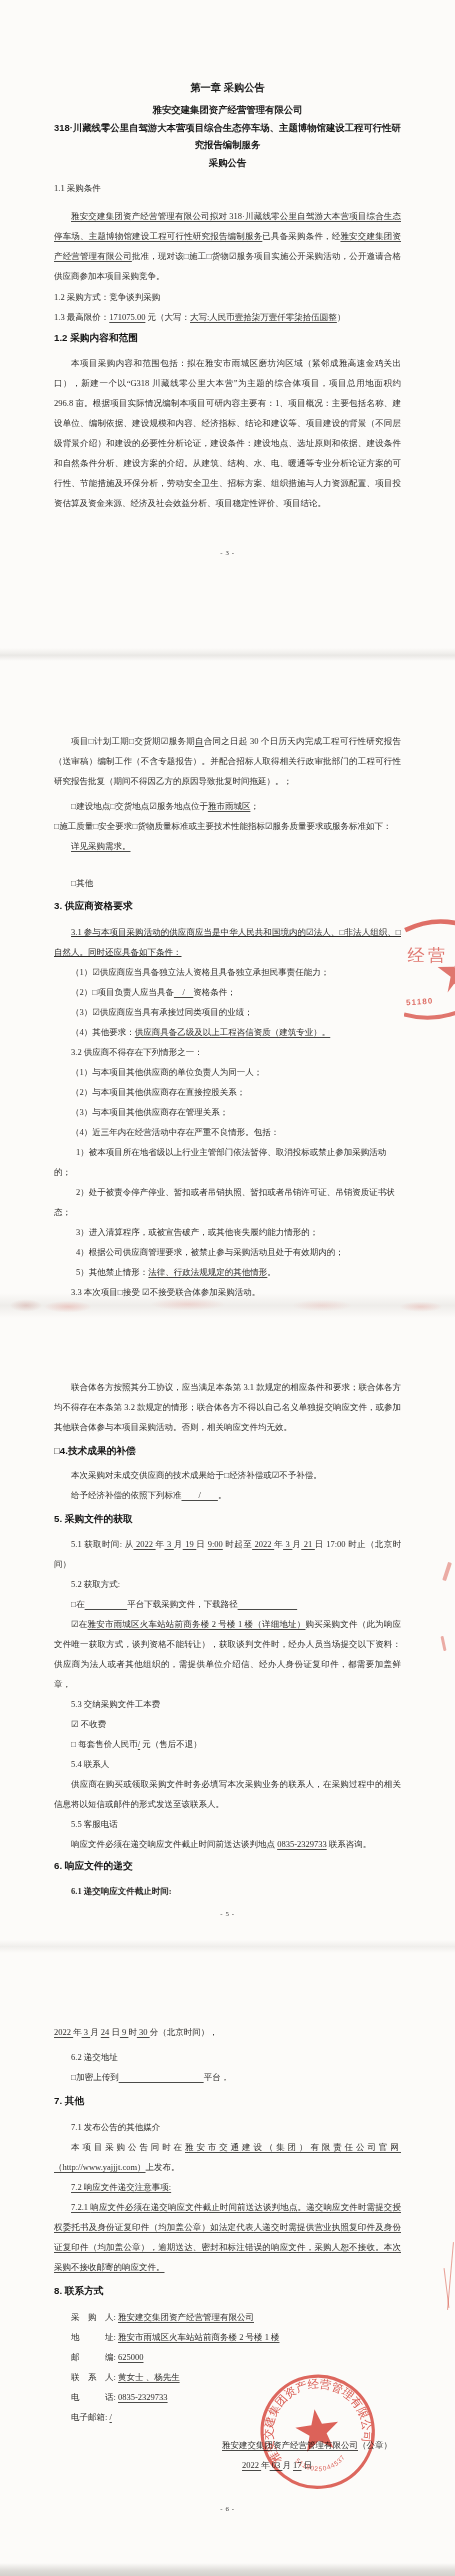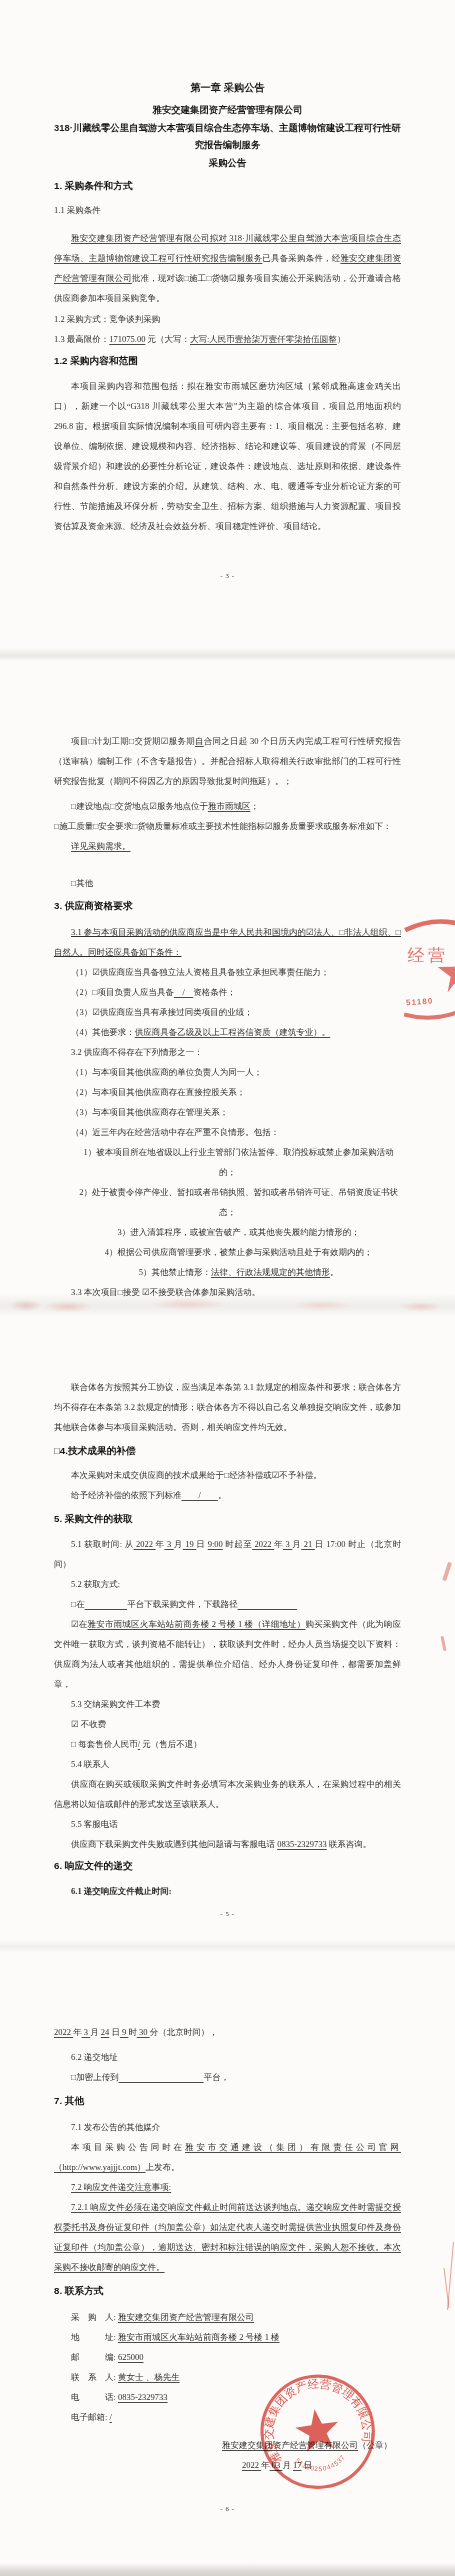--- a/index.html
+++ b/index.html
@@ -18,21 +18,21 @@
 
   .blk{font-size:8.5px;line-height:20px;color:#2e2d2b;text-align:justify;}
   .t1{text-align:center;font-family:"Liberation Sans","DejaVu Sans",sans-serif;font-weight:bold;
       font-size:10.2px;line-height:15px;color:#1b1b1b;}
   .t2{text-align:center;font-family:"Liberation Sans","DejaVu Sans",sans-serif;font-weight:bold;
       font-size:9.4px;line-height:17px;color:#1b1b1b;}
   .h{font-family:"Liberation Sans","DejaVu Sans",sans-serif;font-weight:bold;font-size:9.7px;
      line-height:17px;color:#161616;text-align:left;margin-bottom:4.6px;}
   .line{text-align:left;}
   .ind{text-indent:2em;}
-  .ind2{text-indent:2.6em;text-align:center;}
+  .ind2{text-indent:2.6em;}
   .pn{text-align:center;font-size:6.8px;line-height:11.4px;letter-spacing:0.6px;color:#3a3a3a;}
   .u{text-decoration:underline;text-underline-offset:2.3px;text-decoration-color:#4a4a48;}
   .ls{letter-spacing:2.3px;}
   .sgn1{text-align:left;margin-left:168px;text-indent:0;}
   .sgn2{text-align:left;margin-left:188px;text-indent:0;}
 
   .band{position:absolute;left:0;width:455px;pointer-events:none;}
   #band1{top:648px;height:12.5px;
     background:linear-gradient(180deg,rgba(0,0,0,0),rgba(118,112,102,.10) 45%,rgba(118,112,102,.14) 55%,rgba(0,0,0,0));}
   #band2{top:1293px;height:25px;
@@ -64,21 +64,20 @@
 <body>
 
 <div class="canvas">
 
   <div class="page" id="page1">
     <div class="content">
         <div class="blk t1"><span>第一章 采购公告</span></div>
         <div class="blk t2" style="margin-top: 5.7px;"><span>雅安交建集团资产经营管理有限公司</span></div>
         <div class="blk t2" style="margin-top: 1.1px;"><span>318·川藏线零公里自驾游大本营项目综合生态停车场、主题博物馆建设工程可行性研究报告编制服务</span></div>
         <div class="blk t2" style="margin-top: 1.1px;"><span>采购公告</span></div>
-        <div class="blk h" style="margin-top: 5.7px;"><span>1. 采购条件和方式</span></div>
         <div class="blk line" style="margin-top: 6.8px;"><span>1.1 采购条件</span></div>
         <div class="blk p ind" style="margin-top: 8px;"><span class="u">雅安交建集团资产经营管理有限公司拟对 318·川藏线零公里自驾游大本营项目综合生态停车场、主题博物馆建设工程可行性研究报告编制服务</span><span>已具备采购条件，经</span><span class="u">雅安交建集团资产经营管理有限公司</span><span>批准，现对该□施工□货物☑服务项目实施公开采购活动，公开邀请合格供应商参加本项目采购竞争。</span></div>
         <div class="blk line" style="margin-top: 1.1px;"><span>1.2 采购方式：竞争谈判采购</span></div>
         <div class="blk line"><span>1.3 最高限价：</span><span class="u">171075.00</span><span> 元（大写：</span><span class="u">大写:人民币壹拾柒万壹仟零柒拾伍圆整</span><span>）</span></div>
         <div class="blk h" style="margin-top: 2.3px;"><span>1.2 采购内容和范围</span></div>
         <div class="blk p ind" style="margin-top: 6.8px;"><span>本项目采购内容和范围包括：拟在雅安市雨城区磨坊沟区域（紧邻成雅高速金鸡关出口），新建一个以“G318 川藏线零公里大本营”为主题的综合体项目，项目总用地面积约 296.8 亩。根据项目实际情况编制本项目可研内容主要有：1、项目概况：主要包括名称、建设单位、编制依据、建设规模和内容、经济指标、结论和建议等、项目建设的背景（不同层级背景介绍）和建设的必要性分析论证，建设条件：建设地点、选址原则和依据、建设条件和自然条件分析、建设方案的介绍。从建筑、结构、水、电、暖通等专业分析论证方案的可行性、节能措施及环保分析，劳动安全卫生、招标方案、组织措施与人力资源配置、项目投资估算及资金来源、经济及社会效益分析、项目稳定性评价、项目结论。</span></div>
         <div class="blk pn" style="margin-top: 34px;"><span>- 3 -</span></div>
       </div>
     <svg class="seal-edge" id="sealP1" width="85" height="125" viewBox="0 0 150 220">
       <circle cx="192" cy="102" r="88" fill="none" stroke="#d8443a" stroke-width="6" opacity="0.8"></circle>
@@ -134,21 +133,21 @@
         <div class="blk p ind" style="margin-top: 6.8px;"><span>5.1 获取时间: 从</span><span class="u"> 2022 </span><span>年</span><span class="u"> 3 </span><span>月</span><span class="u"> 19 </span><span>日 </span><span class="u">9:00</span><span> 时起至</span><span class="u"> 2022 </span><span>年</span><span class="u"> 3 </span><span>月</span><span class="u"> 21 </span><span>日 17:00 时止（北京时间）</span></div>
         <div class="blk line ind"><span>5.2 获取方式:</span></div>
         <div class="blk line ind"><span>□在</span><span class="u">　　　　　</span><span>平台下载采购文件，下载路径</span><span class="u">　　　　　　　</span></div>
         <div class="blk p ind"><span>☑在</span><span class="u">雅安市雨城区火车站站前商务楼 2 号楼 1 楼（详细地址）</span><span>购买采购文件（此为响应文件唯一获取方式，谈判资格不能转让），获取谈判文件时，经办人员当场提交以下资料：供应商为法人或者其他组织的，需提供单位介绍信、经办人身份证复印件，都需要加盖鲜章，</span></div>
         <div class="blk line ind"><span>5.3 交纳采购文件工本费</span></div>
         <div class="blk line ind"><span>☑ 不收费</span></div>
         <div class="blk line ind"><span>□ 每套售价人民币</span><span class="u">/</span><span> 元（售后不退）</span></div>
         <div class="blk line ind"><span>5.4 联系人</span></div>
         <div class="blk p ind"><span>供应商在购买或领取采购文件时务必填写本次采购业务的联系人，在采购过程中的相关信息将以短信或邮件的形式发送至该联系人。</span></div>
         <div class="blk line ind"><span>5.5 客服电话</span></div>
-        <div class="blk p ind"><span>供应商下载采购文件失败或遇到其他问题请与客服电话 </span><span class="u">0835-2329733</span><span> 联系咨询。</span></div>
+        <div class="blk p ind"><span>响应文件必须在递交响应文件截止时间前送达谈判地点 </span><span class="u">0835-2329733</span><span> 联系咨询。</span></div>
         <div class="blk h" style="margin-top: 3.4px;"><span>6.  响应文件的递交</span></div>
         <div class="blk line ind" style="margin-top: 6.8px; font-weight: bold;"><span>6.1 递交响应文件截止时间:</span></div>
         <div class="blk pn" style="margin-top: 6.8px;"><span>- 5 -</span></div>
       </div>
     <div class="mark" id="mark3a"></div>
     <div class="mark" id="mark3b"></div>
   </div>
 
   <div class="page" id="page4">
     <div class="content">

